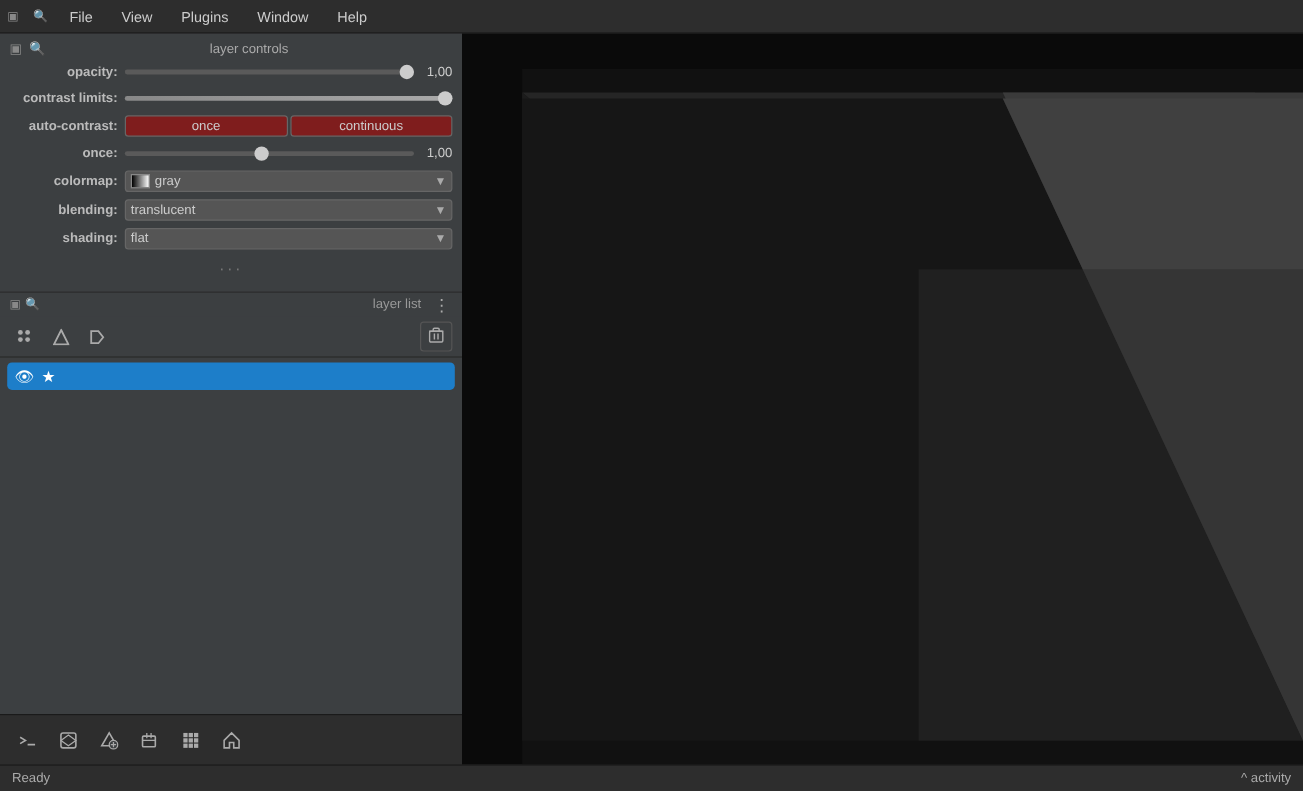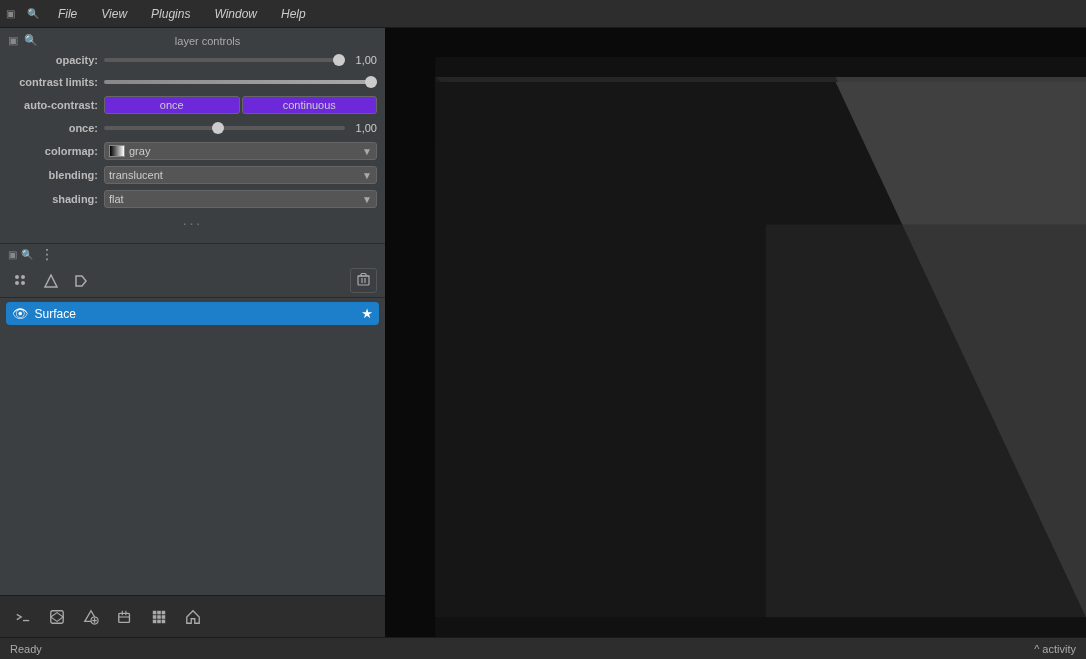--- a/index.html
+++ b/index.html
@@ -24,21 +24,20 @@
       padding: 0 6px;
       gap: 12px;
       border-bottom: 1px solid #1a1a1a;
       flex-shrink: 0;
     }
     .menubar-item {
       color: #ccc;
       cursor: pointer;
       padding: 2px 6px;
       font-size: 12px;
-      font-style: italic;
     }
 
     
     .main-layout {
       display: flex;
       flex: 1;
       overflow: hidden;
     }
 
     
@@ -127,21 +126,21 @@
       text-align: right;
     }
 
     
     .btn-group {
       display: flex;
       gap: 2px;
       flex: 1;
     }
     .btn-auto {
-      background: #6d28d9;
+      background: #7f1d1d;
       border: 1px solid #666;
       color: #ccc;
       font-size: 11px;
       padding: 2px 20px;
       cursor: pointer;
       border-radius: 3px;
       flex: 1;
       text-align: center;
     }
 
@@ -442,20 +441,21 @@
         </div>
       </div>
 
       <div class="dots-row">···</div>
     </div>
 
     <div class="layer-list-section">
       <div class="layer-list-header">
         <span class="icon-small" style="font-size:10px;">▣</span>
         <span class="icon-small" style="font-size:10px;">🔍</span>
+        <div class="layer-list-title">layer list</div>
         <span class="kebab-btn">⋮</span>
       </div>
 
       <div class="layer-toolbar">
         <button class="layer-tool-btn" title="Points">
           <svg width="14" height="14" viewBox="0 0 14 14">
             <circle cx="3" cy="3" r="2" fill="#aaa"></circle>
             <circle cx="9" cy="3" r="2" fill="#aaa"></circle>
             <circle cx="3" cy="9" r="2" fill="#aaa"></circle>
             <circle cx="9" cy="9" r="2" fill="#aaa"></circle>
@@ -477,21 +477,20 @@
             <path d="M4 4V2.5C4 2 4.5 1.5 5 1.5h3c.5 0 1 .5 1 1V4" fill="none" stroke="#aaa" stroke-width="1.2"></path>
             <line x1="0.5" y1="4" x2="12.5" y2="4" stroke="#aaa" stroke-width="1.2"></line>
             <line x1="5" y1="6" x2="5" y2="11" stroke="#aaa" stroke-width="1.2"></line>
             <line x1="8" y1="6" x2="8" y2="11" stroke="#aaa" stroke-width="1.2"></line>
           </svg>
         </button>
       </div>
 
       <div class="layer-item">
         <span class="layer-eye">👁</span>
-        <span class="layer-name">Surface</span>
         <span class="layer-star">★</span>
       </div>
     </div>
 
     <div class="bottom-toolbar">
       <button class="bottom-tool-btn" title="Console">
         <svg width="18" height="14" viewBox="0 0 18 14">
           <polyline points="2,4 7,7 2,10" fill="none" stroke="#aaa" stroke-width="1.5"></polyline>
           <line x1="9" y1="11" x2="16" y2="11" stroke="#aaa" stroke-width="1.5"></line>
         </svg>

